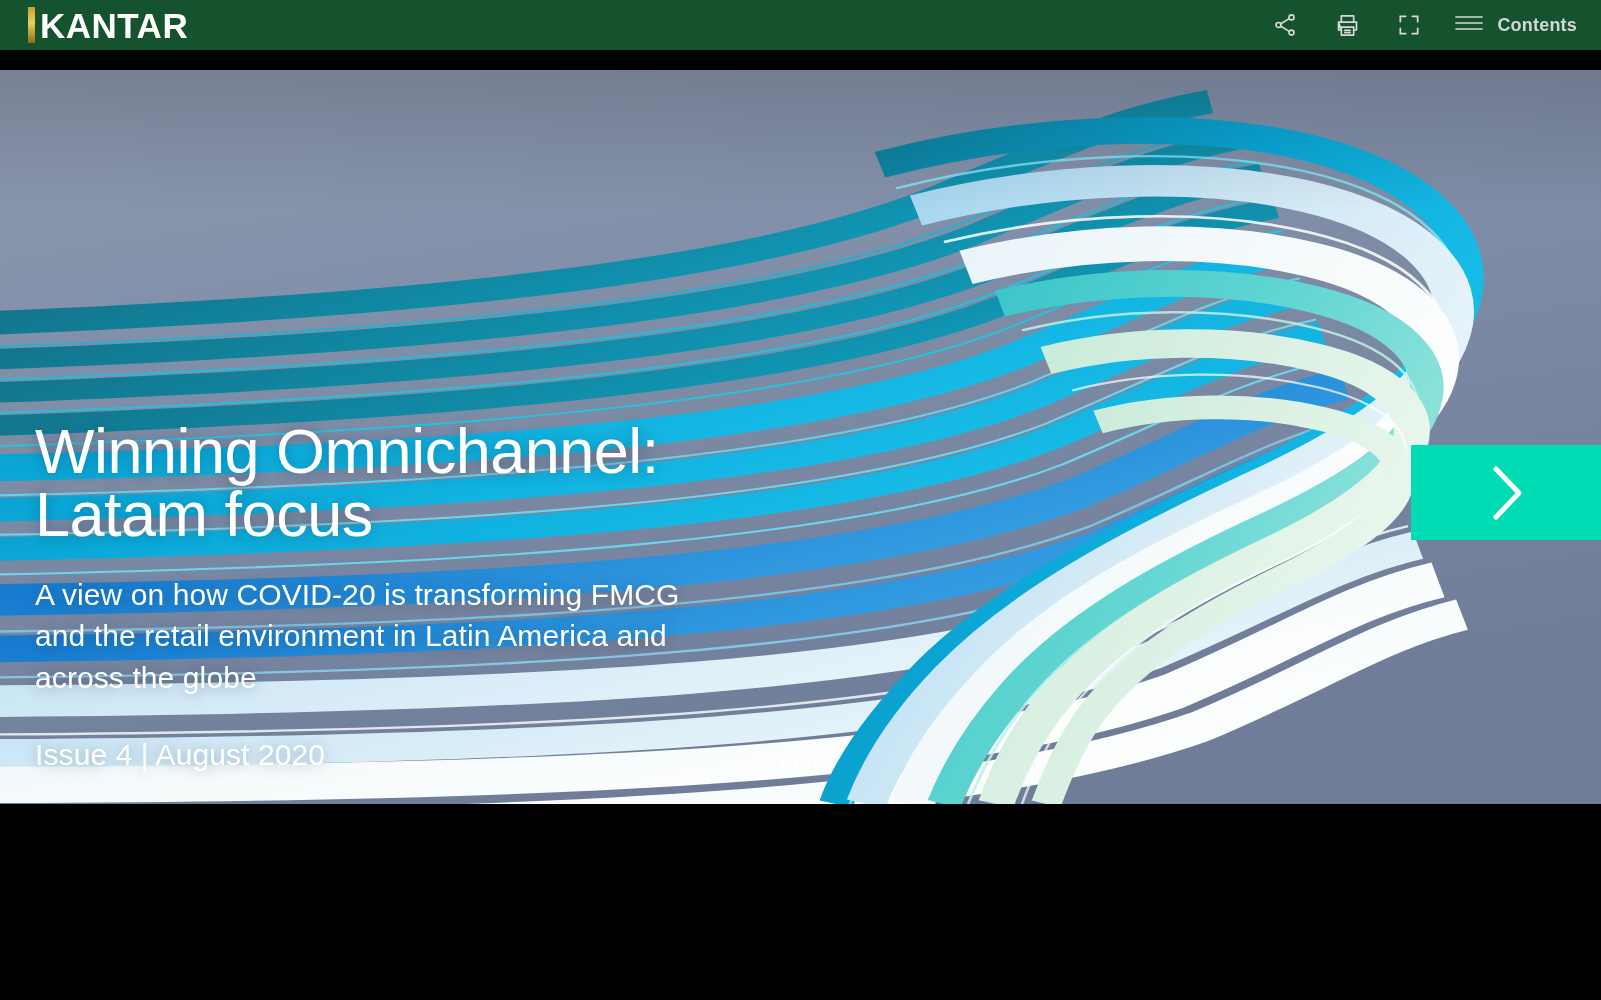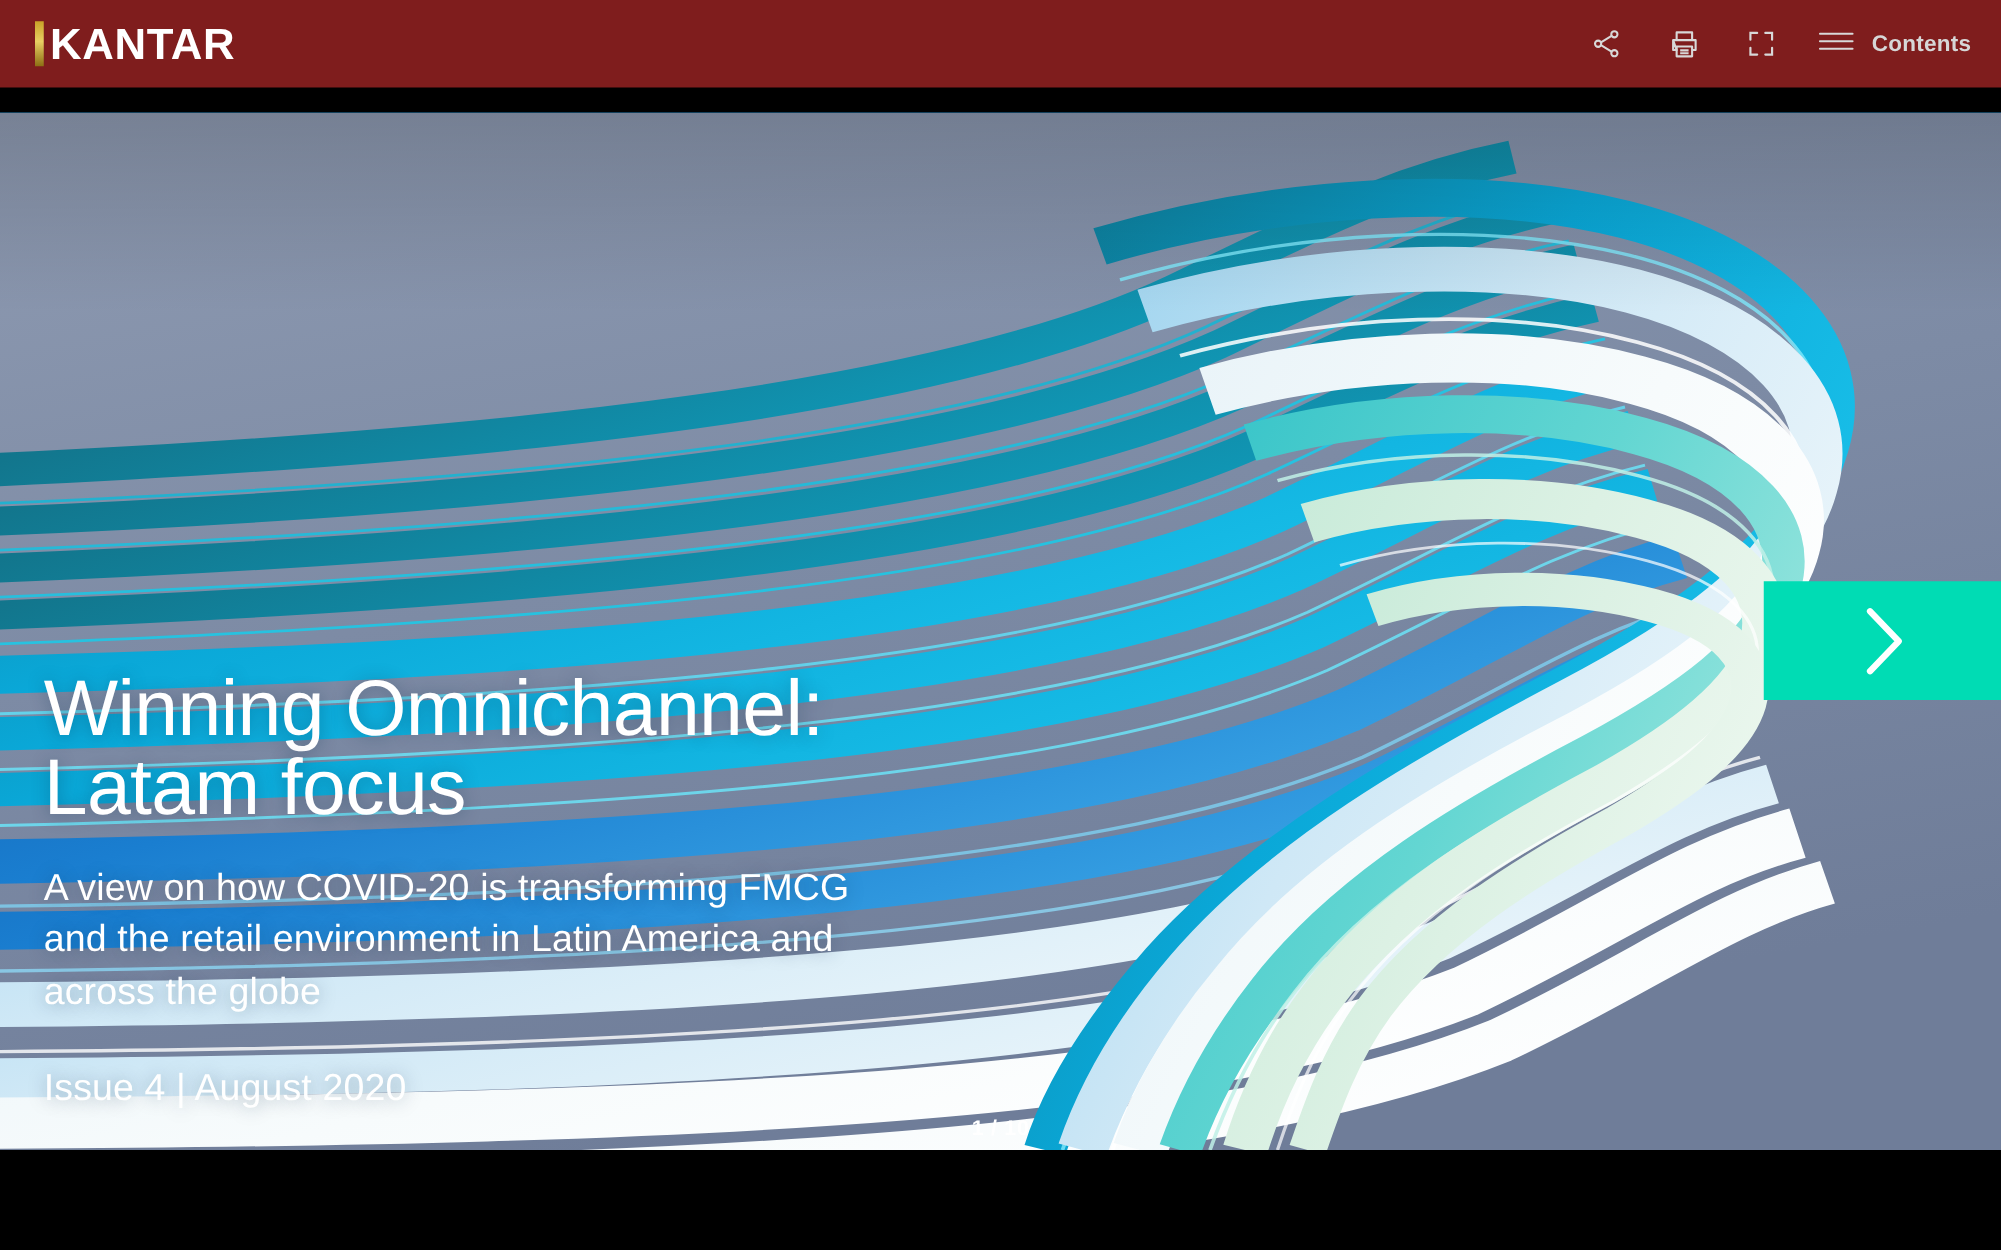--- a/index.html
+++ b/index.html
@@ -4,22 +4,22 @@
 <style>
   * { margin:0; padding:0; box-sizing:border-box; }
   html, body {
     width:1601px; height:1000px; overflow:hidden;
     background:#000;
     font-family:"Liberation Sans", sans-serif;
   }
 
   
   .topbar{
-    position:absolute; top:0; left:0; width:1601px; height:70px;
-    background:#7f1d1d; display:flex; align-items:center;
+    position:absolute; top:0; left:0; width:1601px; height:50px;
+    background:#14532d; display:flex; align-items:center;
     justify-content:space-between; z-index:40;
   }
   .brand{ display:flex; align-items:center; padding-left:28px; height:70px; }
   .brand-bar{
     width:7px; height:36px; margin-right:5px;
     background:linear-gradient(180deg,#c9a227 0%,#e8cf63 45%,#8d6f14 100%);
   }
   .brand-word{
     color:#fff; font-size:35px; font-weight:700;
     letter-spacing:.5px; line-height:1; font-stretch:condensed;
@@ -30,22 +30,22 @@
     width:36px; height:36px; cursor:pointer;
   }
   .icon-btn svg{ display:block; }
   .contents-btn{ display:flex; align-items:center; gap:12px; cursor:pointer; }
   .contents-label{
     color:#d6d6d6; font-size:18px; font-weight:700; letter-spacing:.2px;
   }
 
   
   .page{
-    position:absolute; top:70px; left:0; width:1601px; height:830px;
-    background:#0369a1; overflow:hidden;margin-top:20px;
+    position:absolute; top:70px; left:0; width:1601px; height:734px;
+    background:#7f1d1d; overflow:hidden;
   }
   .art{ position:absolute; inset:0; }
   .art svg{ display:block; width:100%; height:100%; }
 
   
   .copy{
     position:absolute; left:35px; bottom:32px; z-index:10;
     color:#fff; text-shadow:0 1px 14px rgba(0,40,70,.35);
   }
   .title{
@@ -61,21 +61,21 @@
   
   .next-btn{
     position:absolute; right:0; top:375px; width:190px; height:95px;
     background:#00dcb4; display:flex; align-items:center;
     justify-content:center; cursor:pointer; z-index:20; border:0;
   }
   .next-btn svg{ display:block; }
 
   
   .pager{
-    position:absolute; left:0; right:0; bottom:7px; text-align:center;
+    position:absolute; left:0; right:0; bottom:26px; text-align:center;
     color:#fff; font-size:17px; font-weight:700; letter-spacing:.6px; z-index:15;
   }
 </style>
 </head>
 <body>
 
 <div class="topbar">
 
   <div class="brand">
     <span class="brand-bar"></span>

